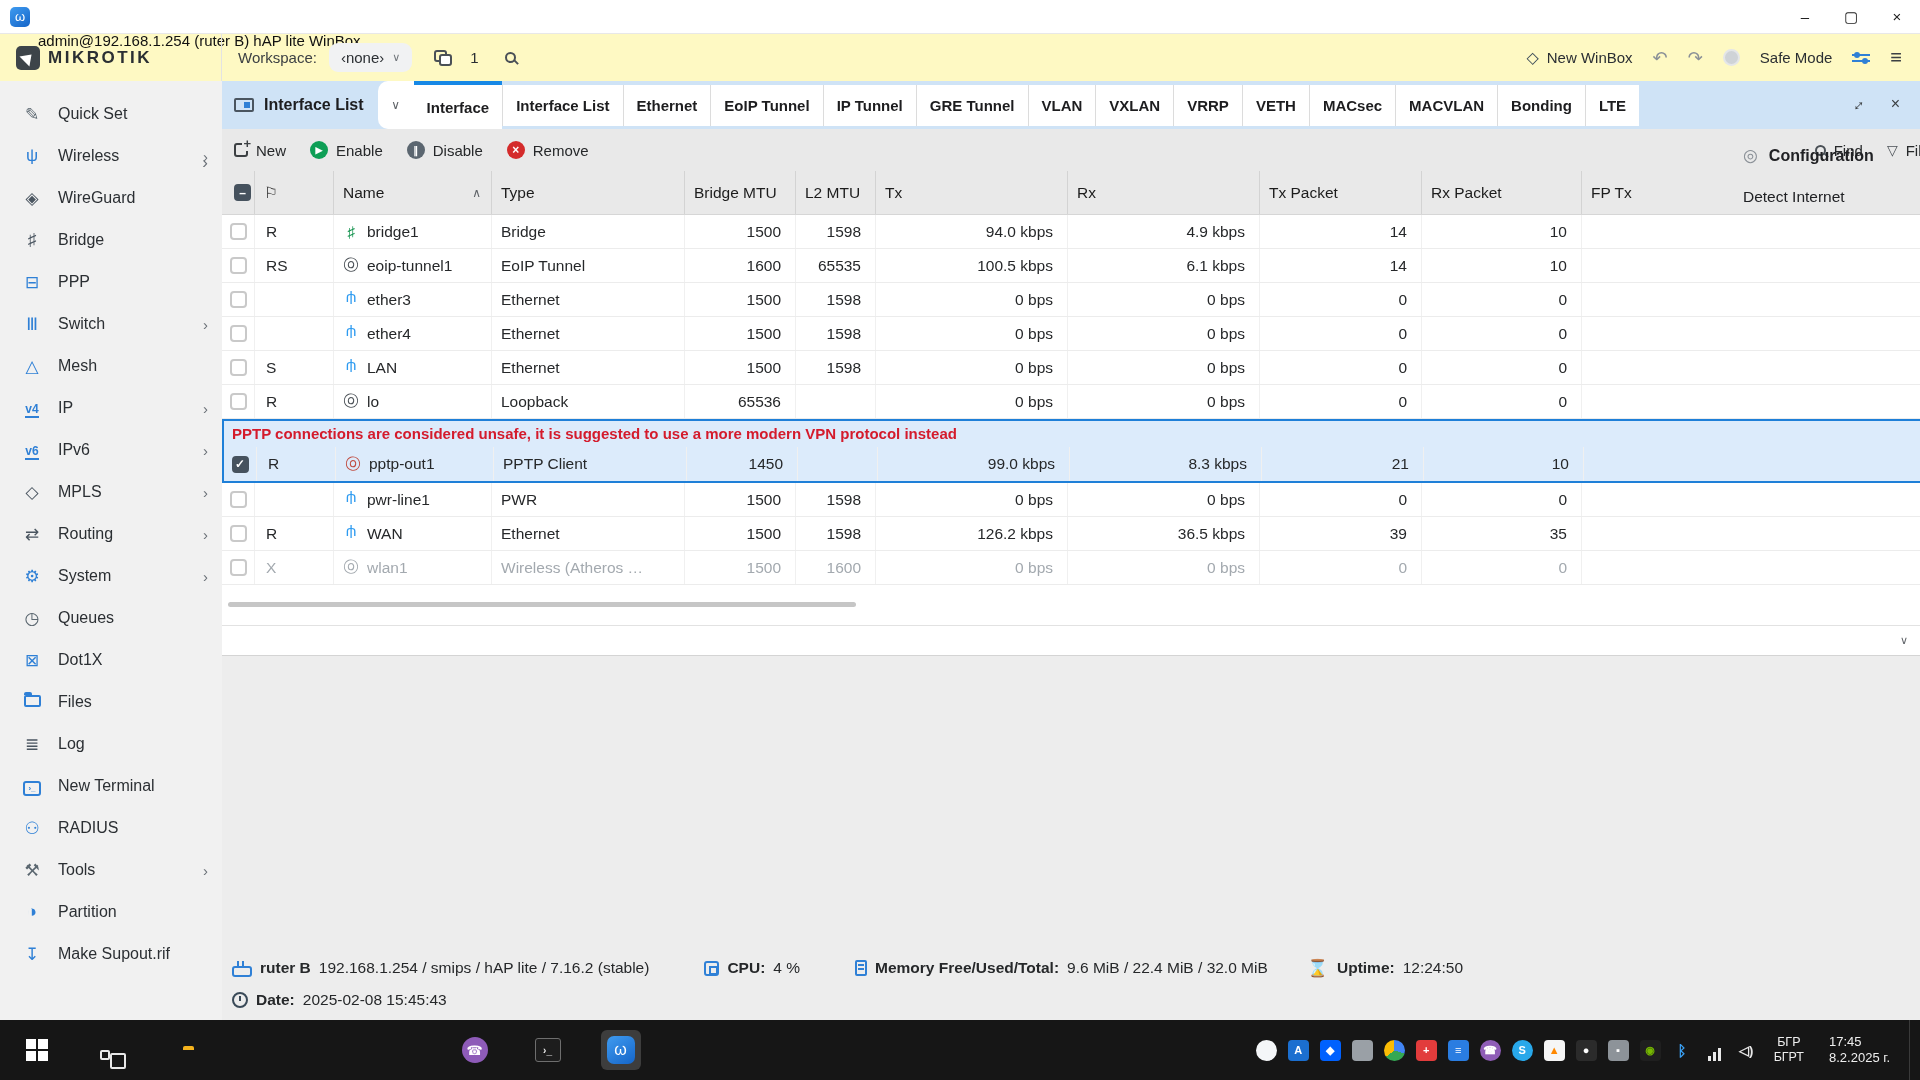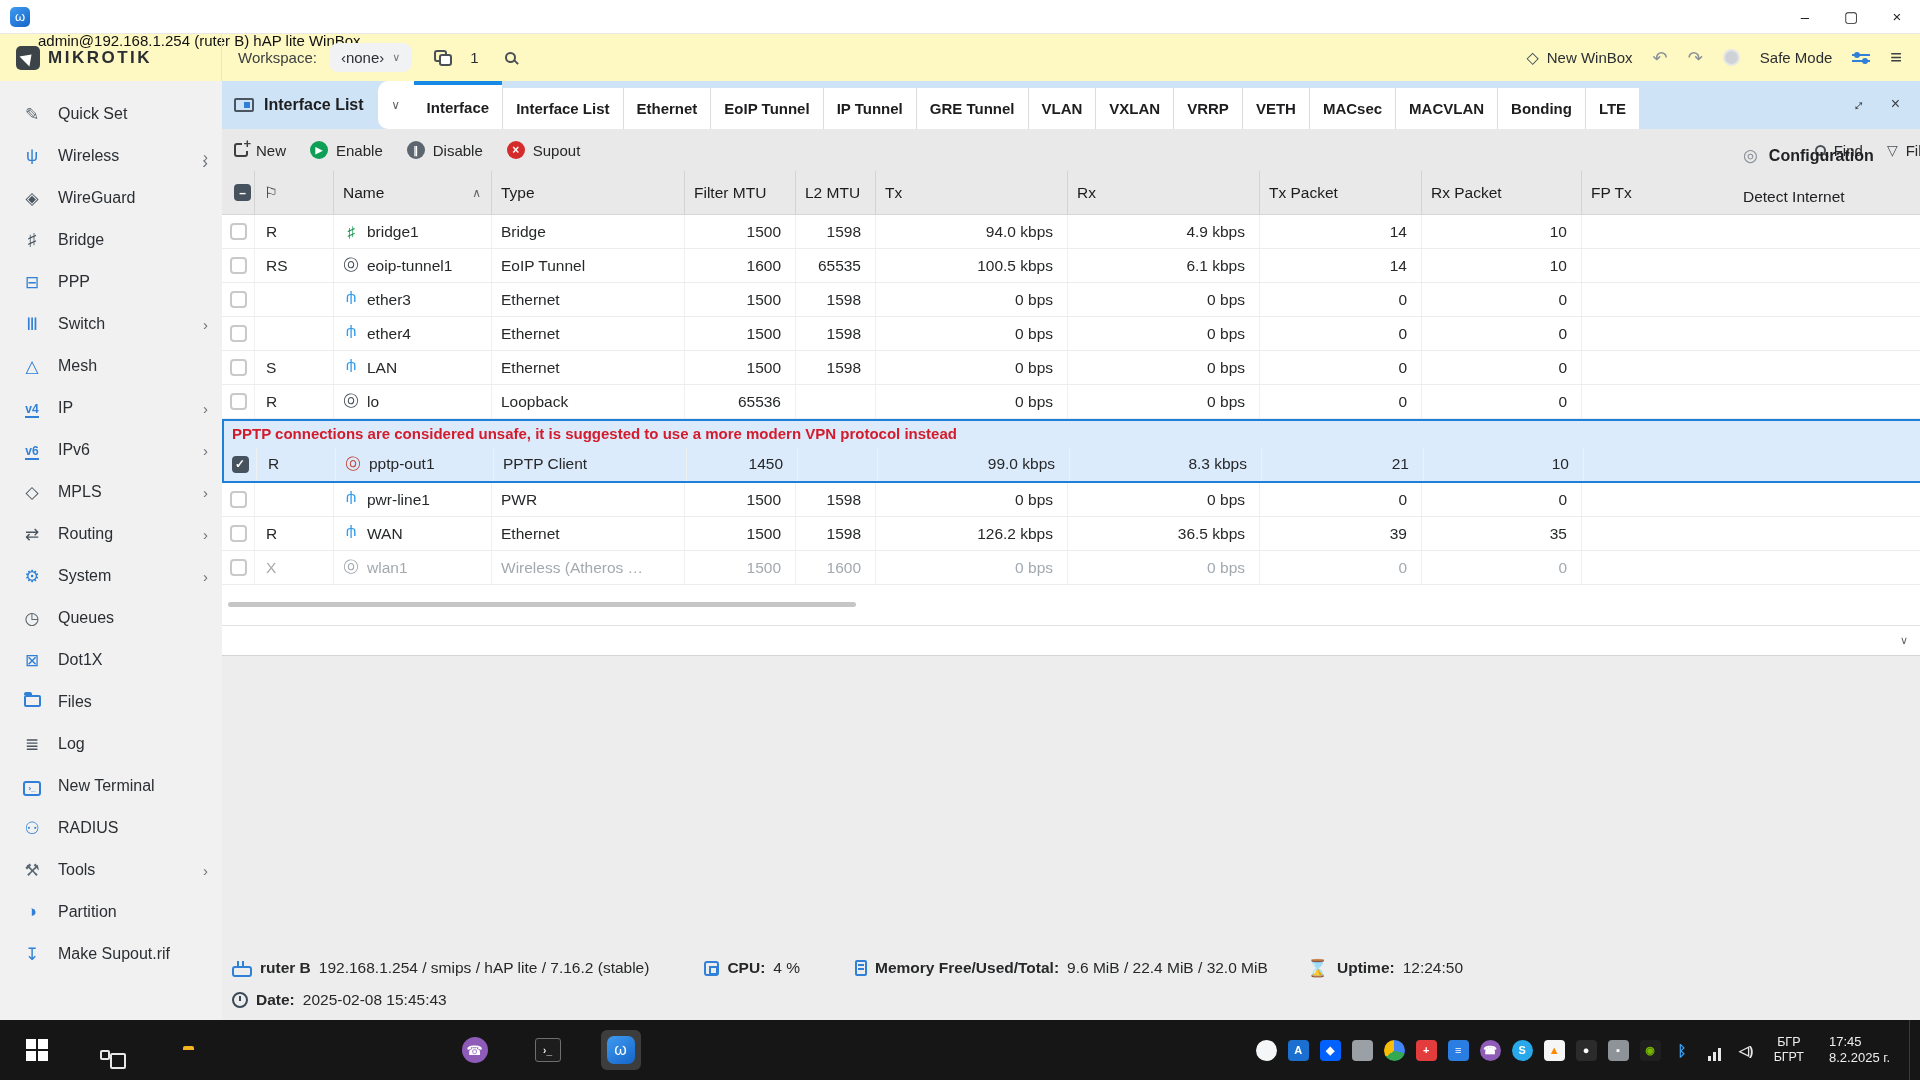--- a/index.html
+++ b/index.html
@@ -74,21 +74,21 @@
   .workspace { flex:1; position:relative; background:#ededed; }
 
   
   .winbox-window { position:absolute; left:0; top:0; width:1774px; height:575px; background:#fff;
     border-right:1px solid #d4d4d4; border-bottom:1px solid #d4d4d4; }
   .tabstrip { height:48px; background:#cfe3f6; display:flex; align-items:flex-end; }
   .win-title { display:flex; align-items:center; gap:10px; padding:0 14px 0 12px; height:48px; }
   .win-title-label { font-size:16px; font-weight:700; color:#1d1d1f; white-space:nowrap; }
   .title-caret { width:36px; height:48px; background:#fff; border-radius:10px 0 0 10px;
     display:flex; align-items:center; justify-content:center; color:#5f6archive368; color:#5f6368; font-size:12px; }
-  .tabs { display:flex; align-items:flex-end; height:48px; }
+  .tabs { display:flex; align-items:center; height:48px; }
   .tab { height:41px; background:#fff; display:flex; align-items:center; padding:0 13px;
     font-size:15px; font-weight:700; color:#1d1d1f; white-space:nowrap; }
   .tab + .tab { border-left:1px solid #dcdcdc; }
   .tab.active { height:48px; border-top:4px solid #1789e6; padding-top:0; }
 
   .actionbar { height:42px; background:#e9e9e9; display:flex; align-items:center; gap:24px;
     padding:0 16px 0 12px; }
   .act { display:flex; align-items:center; gap:8px; font-size:15px; color:#26282a; }
   .new-icon { width:14px; height:14px; border:2px solid #3c4043; border-radius:3px; position:relative; }
   .new-icon::after { content:"+"; position:absolute; right:-6px; top:-9px; font-size:13px; font-weight:700;
@@ -401,21 +401,21 @@
         <span class="act">
           <span class="dot enable">▶</span>
           <span>Enable</span>
         </span>
         <span class="act">
           <span class="dot disable">∥</span>
           <span>Disable</span>
         </span>
         <span class="act">
           <span class="dot remove">×</span>
-          <span>Supout</span>
+          <span>Remove</span>
         </span>
         <span class="act-spacer"></span>
         <span class="act">
           <span class="mag"></span>
           <span>Find</span>
         </span>
         <span class="act">
           <span class="funnel">▽</span>
           <span>Filter</span>
         </span>
@@ -431,21 +431,21 @@
               <span>⚐</span>
             </span>
           <span class="th">
             <span>Name</span>
             <span class="sortcaret">∧</span>
           </span>
           <span class="th">
               <span>Type</span>
             </span>
           <span class="th">
-              <span>Filter MTU</span>
+              <span>Bridge MTU</span>
             </span>
           <span class="th">
               <span>L2 MTU</span>
             </span>
           <span class="th">
               <span>Tx</span>
             </span>
           <span class="th">
               <span>Rx</span>
             </span>

